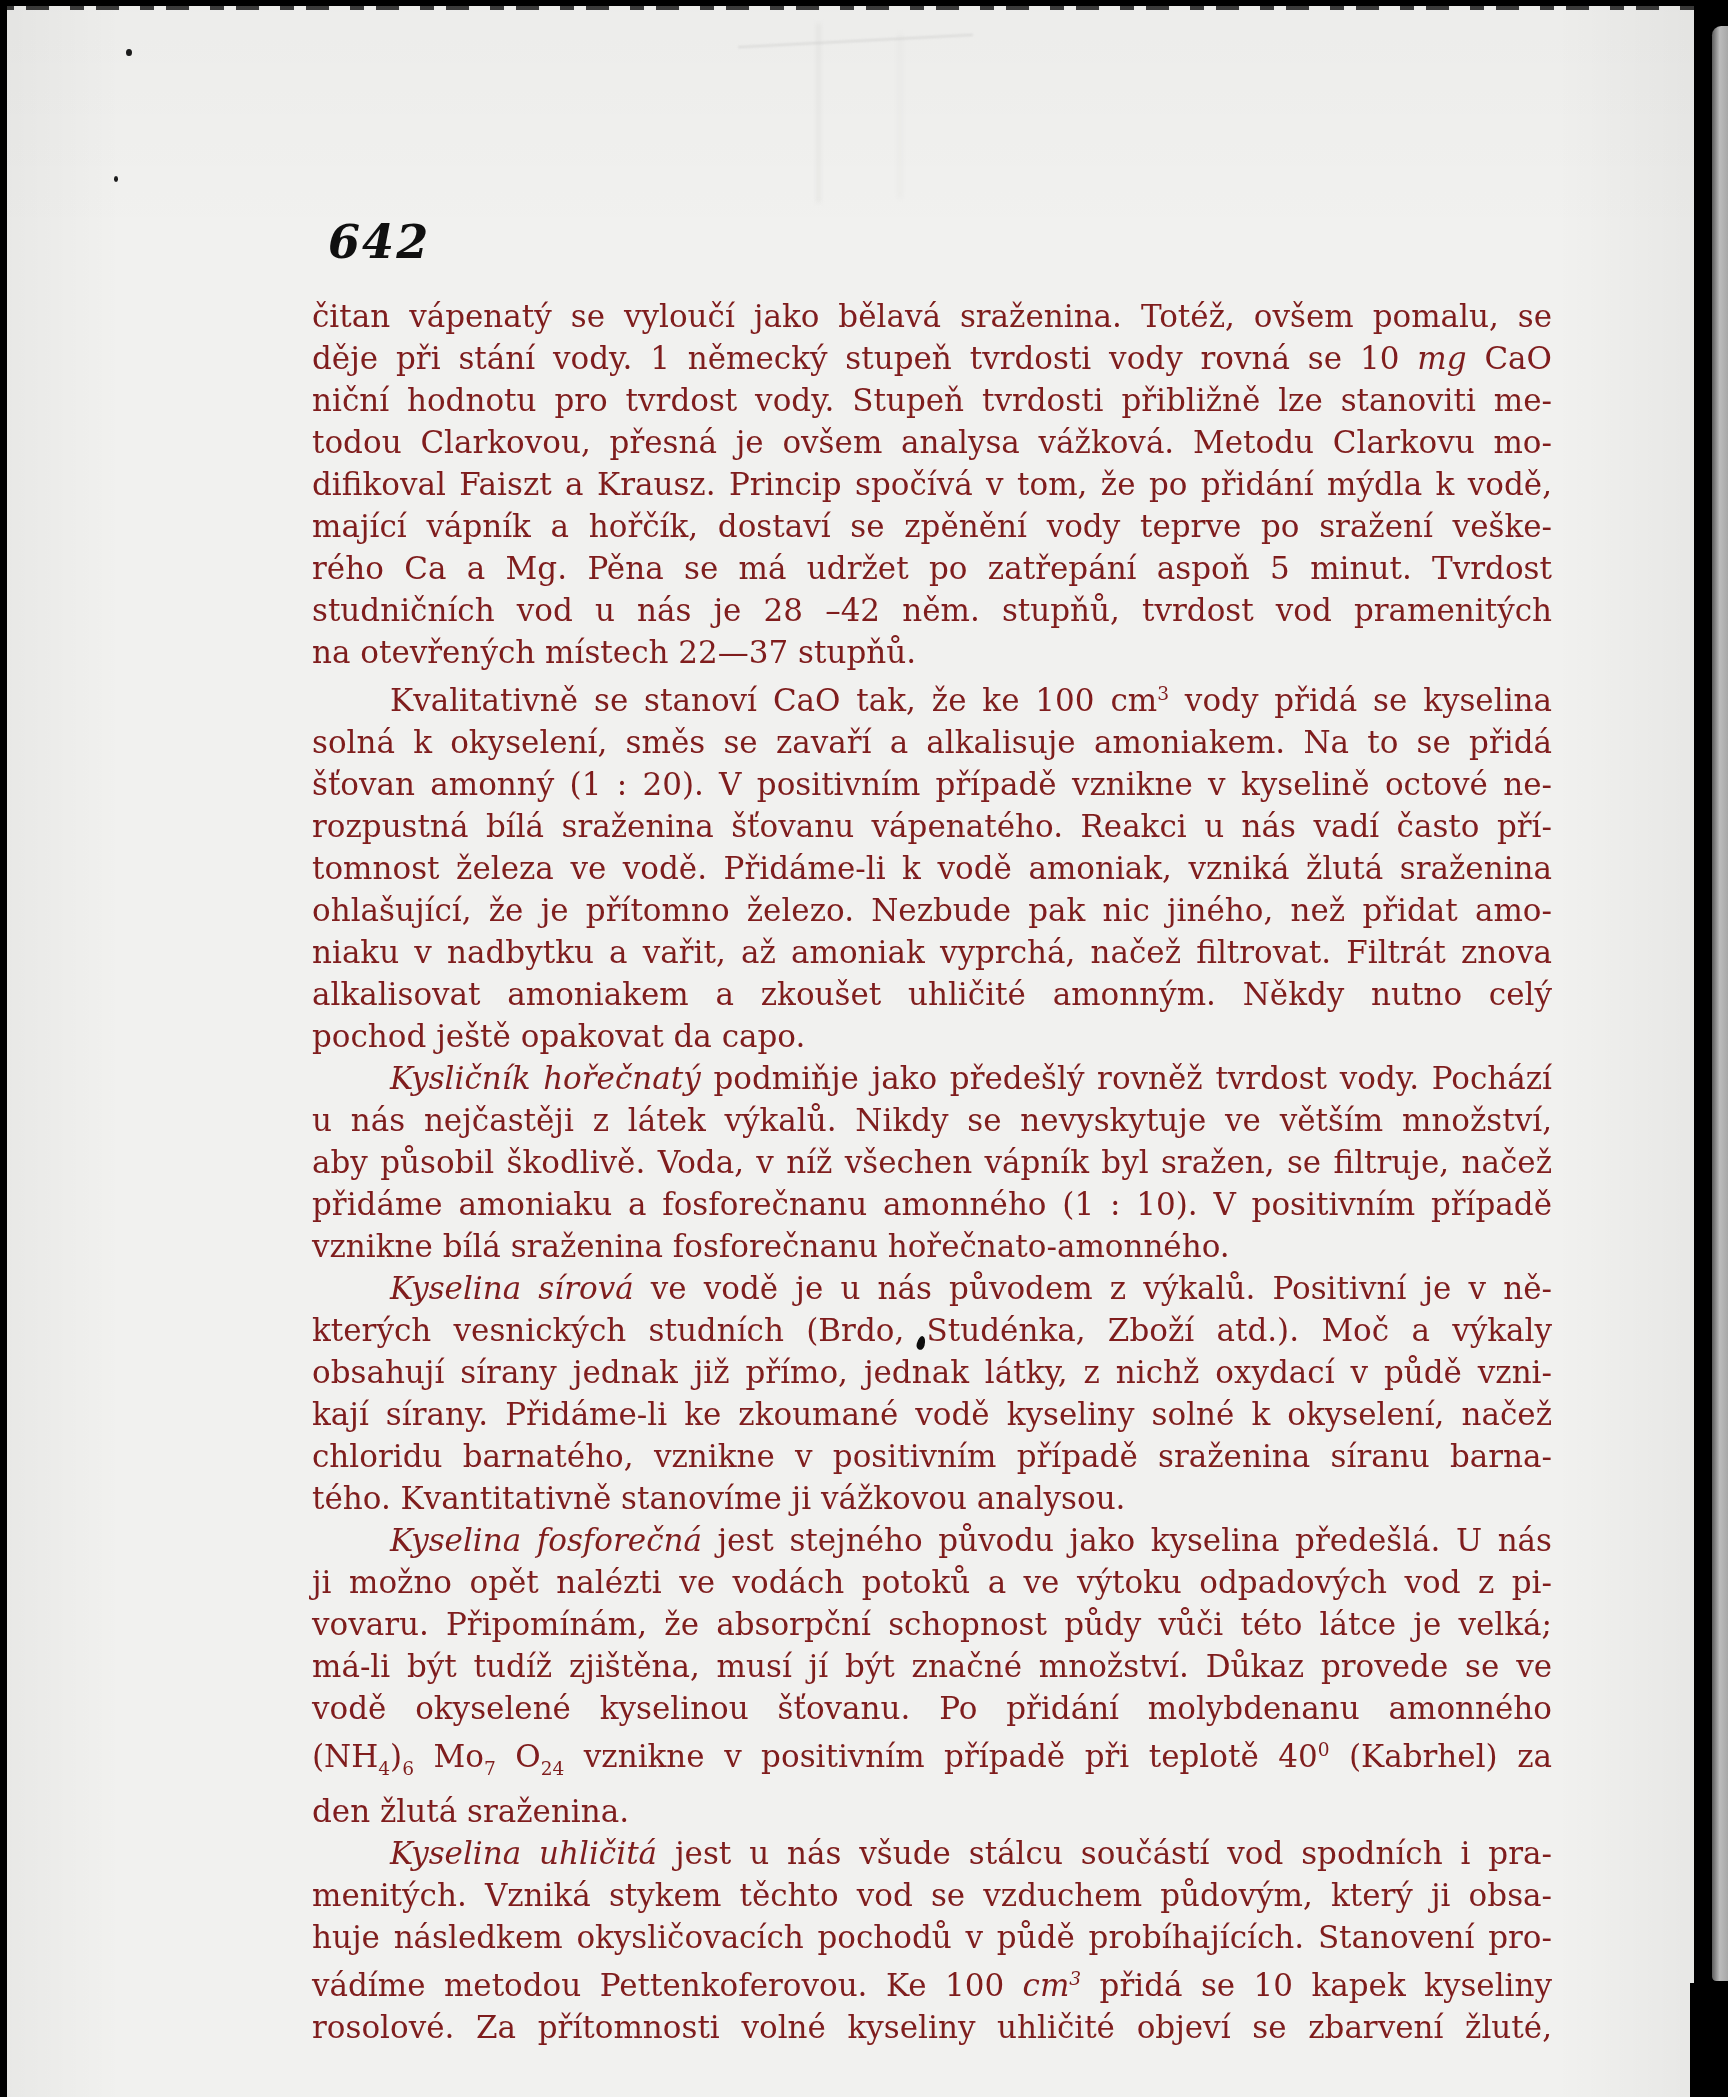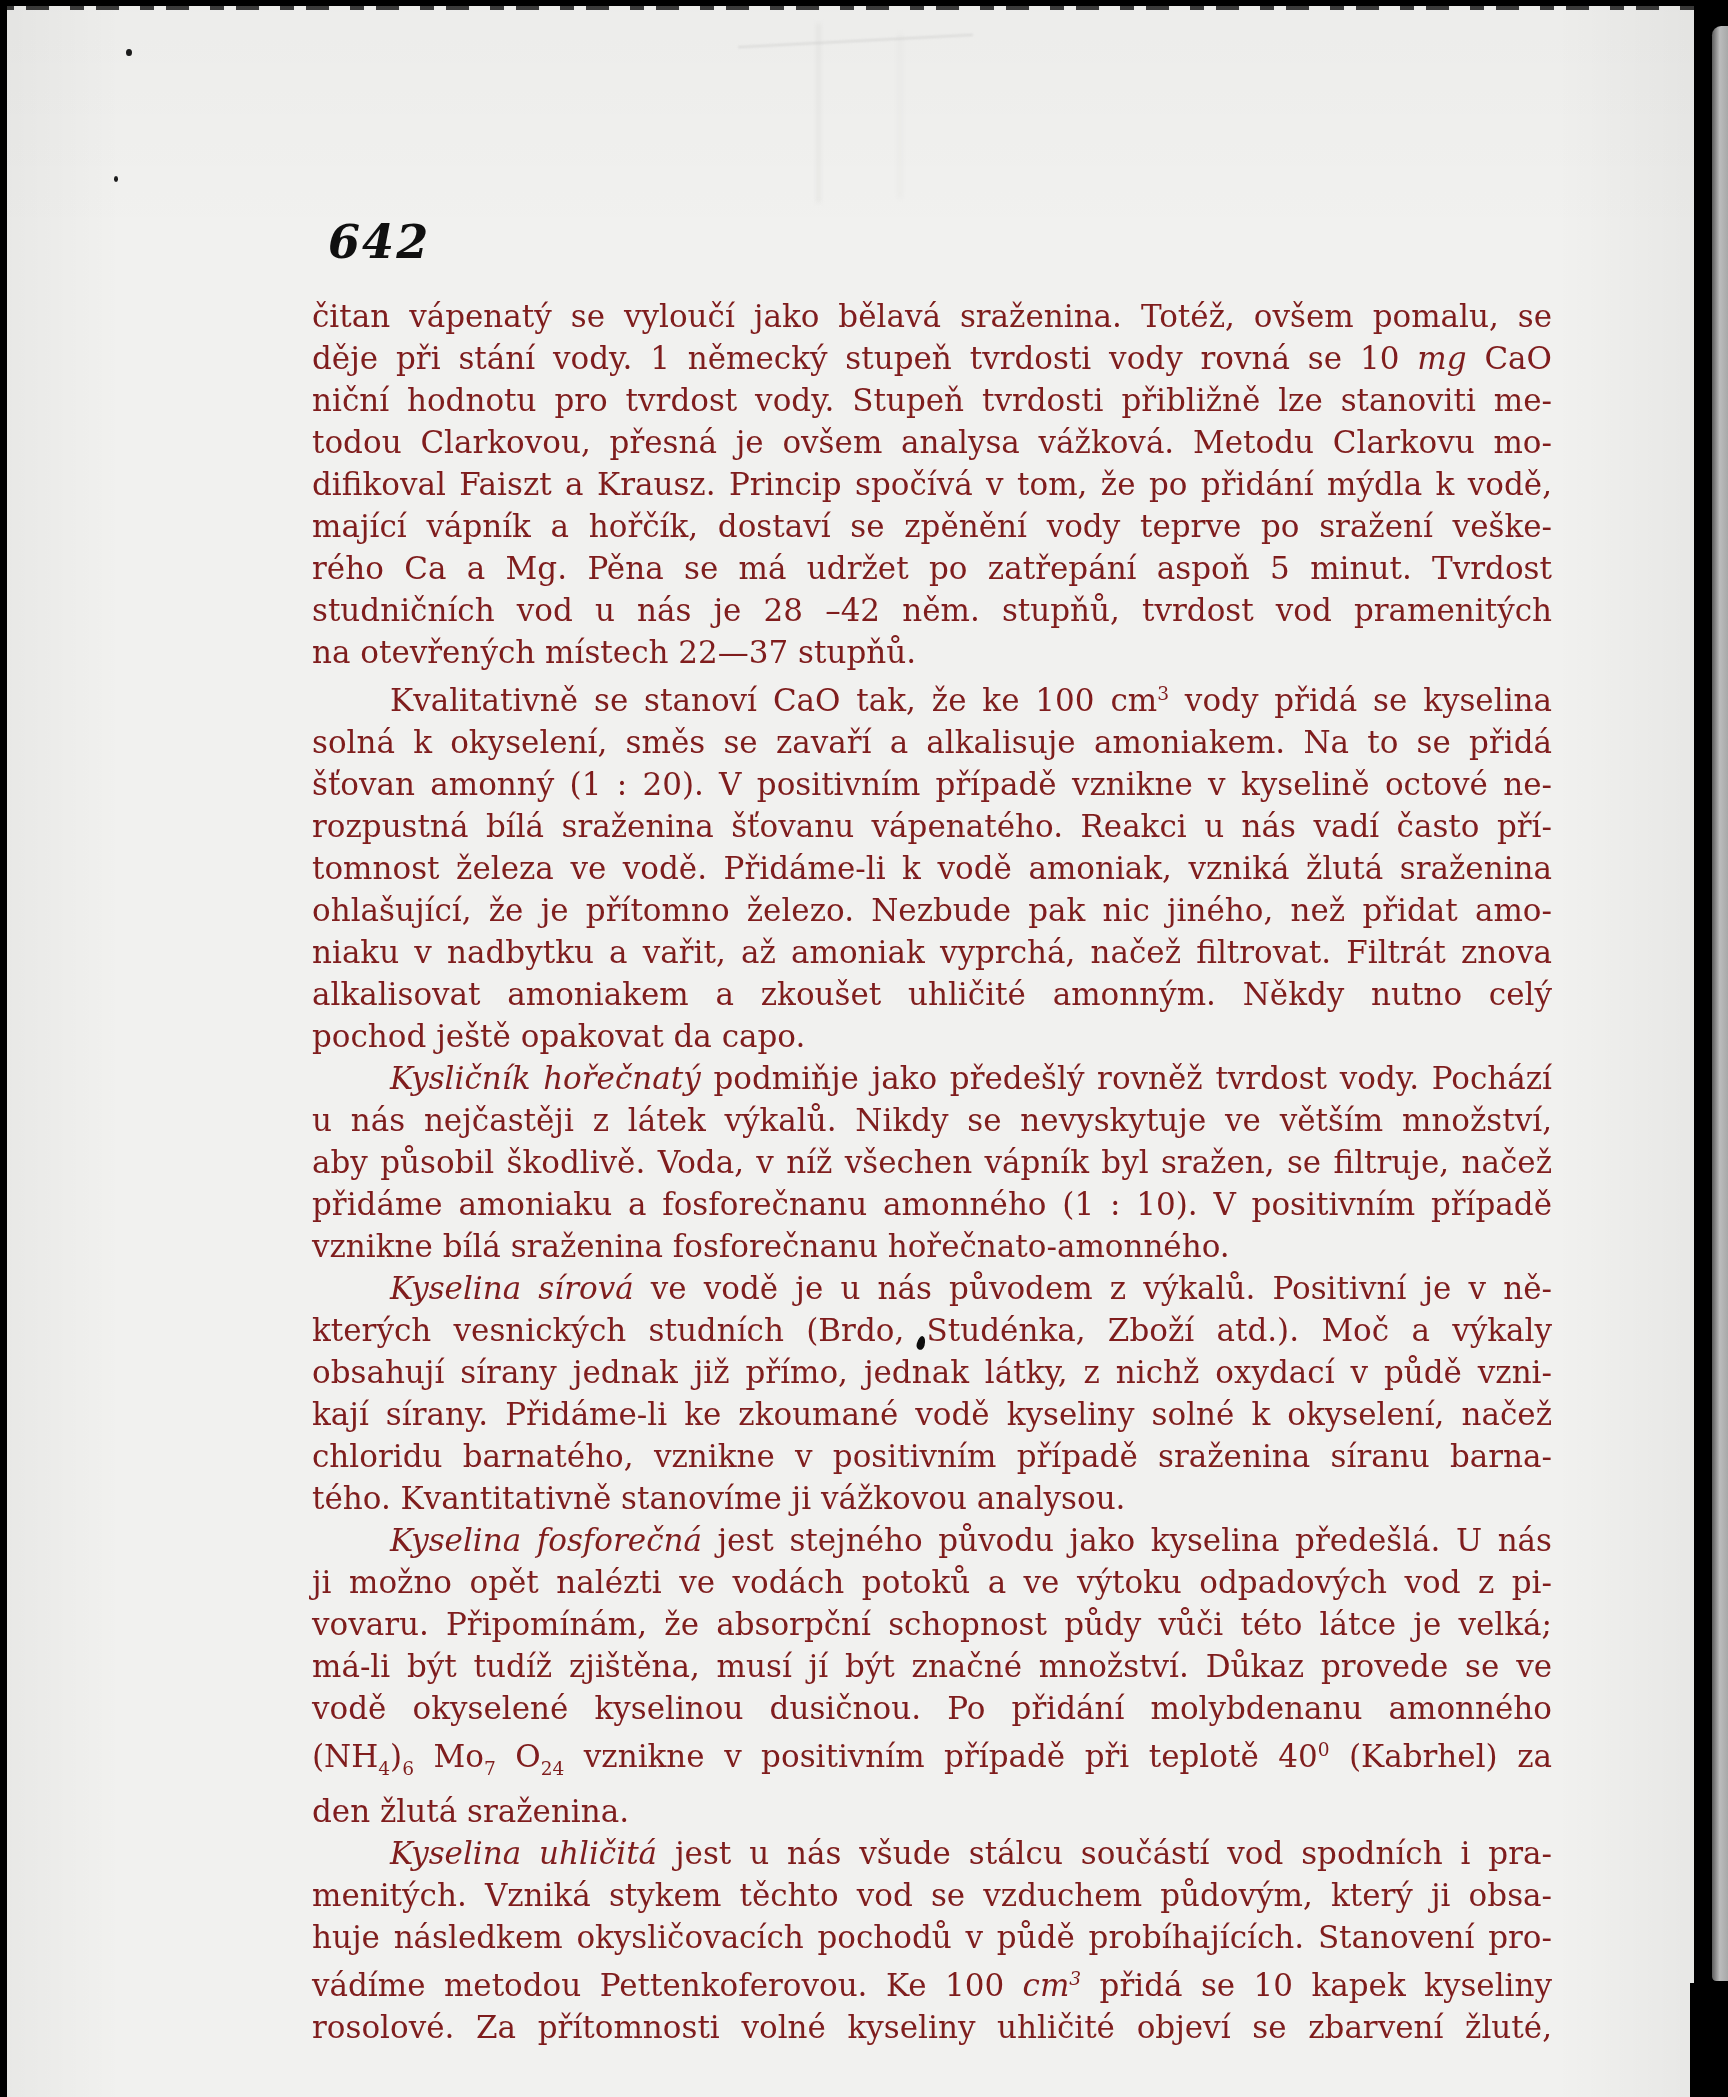--- a/index.html
+++ b/index.html
@@ -89,21 +89,21 @@
     <div class="line indent just"><span class="i">Kyselina sírová</span><span> ve vodě je u nás původem z výkalů. Positivní je v ně-</span></div>
     <div class="line just"><span>kterých vesnických studních (Brdo, Studénka, Zboží atd.). Moč a výkaly</span></div>
     <div class="line just"><span>obsahují sírany jednak již přímo, jednak látky, z nichž oxydací v půdě vzni-</span></div>
     <div class="line just"><span>kají sírany. Přidáme-li ke zkoumané vodě kyseliny solné k okyselení, načež</span></div>
     <div class="line just"><span>chloridu barnatého, vznikne v positivním případě sraženina síranu barna-</span></div>
     <div class="line"><span>tého. Kvantitativně stanovíme ji vážkovou analysou.</span></div>
     <div class="line indent just"><span class="i">Kyselina fosforečná</span><span> jest stejného původu jako kyselina předešlá. U nás</span></div>
     <div class="line just"><span>ji možno opět nalézti ve vodách potoků a ve výtoku odpadových vod z pi-</span></div>
     <div class="line just"><span>vovaru. Připomínám, že absorpční schopnost půdy vůči této látce je velká;</span></div>
     <div class="line just"><span>má-li být tudíž zjištěna, musí jí být značné množství. Důkaz provede se ve</span></div>
-    <div class="line just"><span>vodě okyselené kyselinou dusičnou. Po přidání molybdenanu amonného</span></div>
+    <div class="line just"><span>vodě okyselené kyselinou šťovanu. Po přidání molybdenanu amonného</span></div>
     <div class="line just"><span>(NH</span><span class="sub">4</span><span>)</span><span class="sub">6</span><span> Mo</span><span class="sub">7</span><span> O</span><span class="sub">24</span><span> vznikne v positivním případě při teplotě 40</span><span class="sup">0</span><span> (Kabrhel) za</span></div>
     <div class="line"><span>den žlutá sraženina.</span></div>
     <div class="line indent just"><span class="i">Kyselina uhličitá</span><span> jest u nás všude stálcu součástí vod spodních i pra-</span></div>
     <div class="line just"><span>menitých. Vzniká stykem těchto vod se vzduchem půdovým, který ji obsa-</span></div>
     <div class="line just"><span>huje následkem okysličovacích pochodů v půdě probíhajících. Stanovení pro-</span></div>
     <div class="line just"><span>vádíme metodou Pettenkoferovou. Ke 100 </span><span class="i">cm</span><span class="isup">3</span><span> přidá se 10 kapek kyseliny</span></div>
     <div class="line just"><span>rosolové. Za přítomnosti volné kyseliny uhličité objeví se zbarvení žluté,</span></div>
   </div>
 
 <div class="smudge a"></div>

